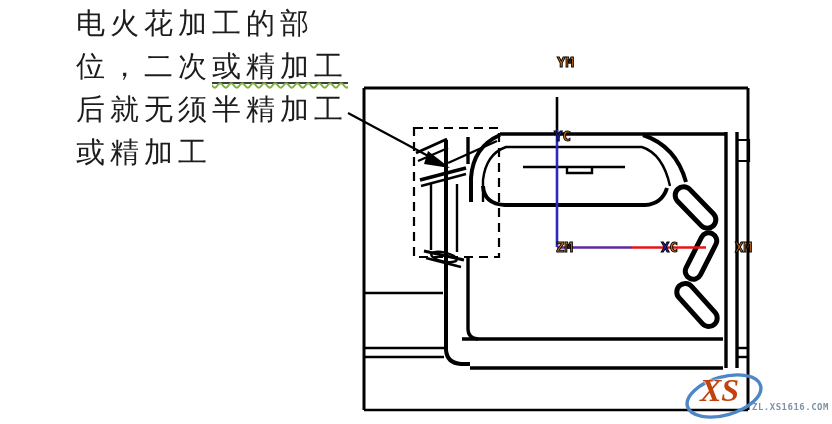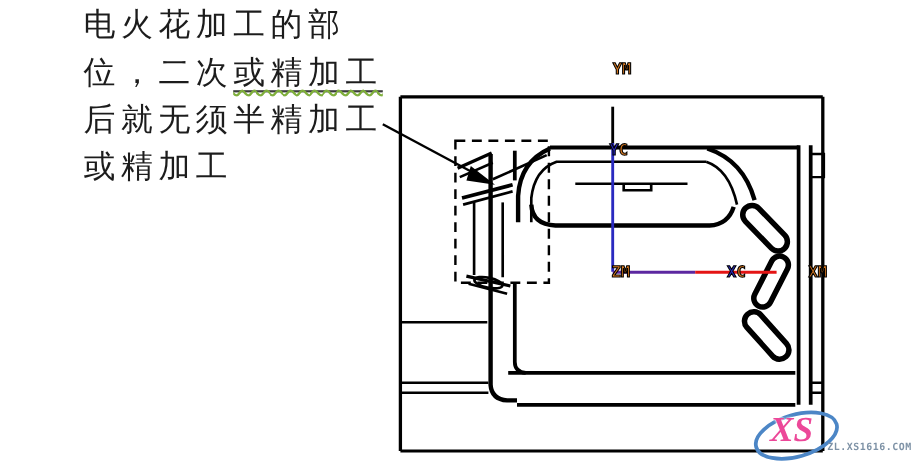--- a/index.html
+++ b/index.html
@@ -12,21 +12,21 @@
   .note .u{border-bottom:2px solid #3c3c3c;
            text-decoration:underline wavy #7FAF3C 1.5px;
            text-underline-offset:6px;}
   
   .cad{position:absolute;left:0;top:0;}
   .axlbl{font:bold 14px "DejaVu Sans Mono", monospace;}
   
   .wm{position:absolute;left:684px;top:370px;width:148px;height:54px;}
   .wm svg{position:absolute;left:0;top:0;}
   .wm .xs{position:absolute;left:16px;top:2px;font-family:"Liberation Serif",serif;
-          font-style:italic;font-weight:bold;font-size:32px;color:#ec4899;
+          font-style:italic;font-weight:bold;font-size:32px;color:#c2410c;
           text-shadow:0 0 2px #fff,0 0 2px #fff;}
   .wm .site{position:absolute;left:66px;top:2px;font-size:26px;font-weight:bold;color:#c32322;
             letter-spacing:1px;text-shadow:0 0 2px #fff;}
   .wm .url{position:absolute;left:68px;top:32px;font-size:9px;font-weight:bold;color:#7E92A6;
            letter-spacing:0.5px;font-family:"DejaVu Sans Mono",monospace;text-align:center;}
 </style>
 </head>
 <body>
 
 <div class="screen">

